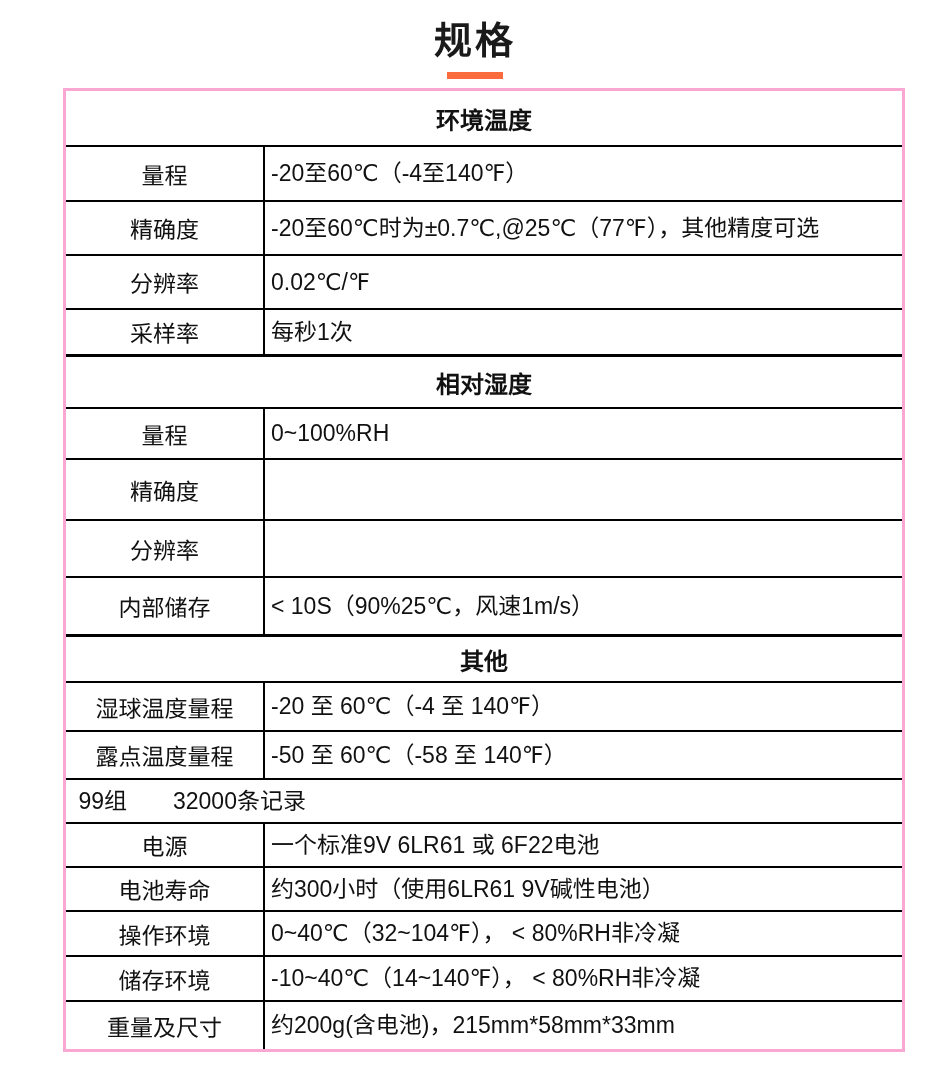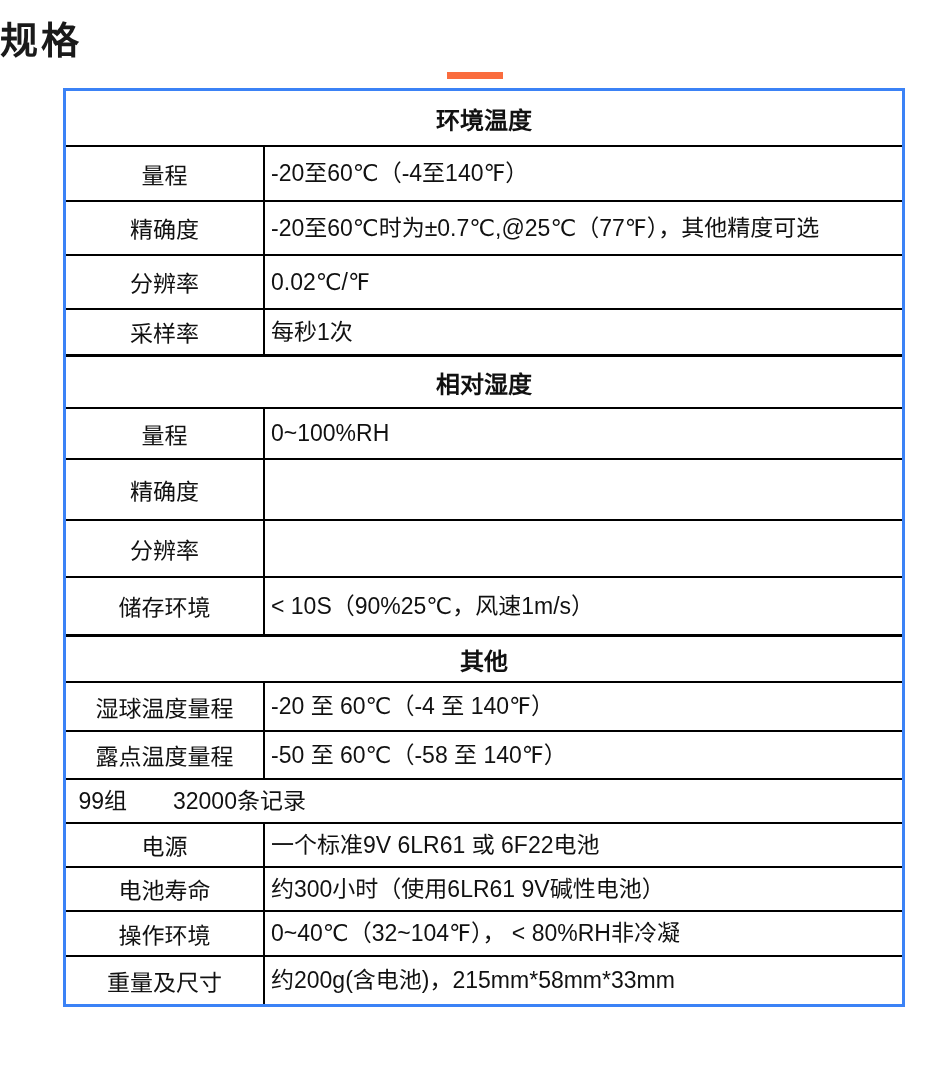--- a/index.html
+++ b/index.html
@@ -4,30 +4,30 @@
 <style>
   html,body{margin:0;padding:0;}
   body{
     width:950px;height:1090px;background:#ffffff;color:#000;
     font-family:"Liberation Sans","DejaVu Sans",sans-serif;
     -webkit-font-smoothing:antialiased;
   }
   .page{position:relative;width:950px;height:1090px;overflow:hidden;}
 
   .page-title{
-    margin:10px 0 0;
+    margin:10px 0 0;text-align:center;
     font-size:38px;font-weight:700;letter-spacing:3px;color:#1a1a1a;
   }
   .title-underline{
     width:56px;height:7px;margin:7px auto 9px;background:#fa6c3e;
   }
 
   .spec-table{
     margin-left:63px;width:842px;box-sizing:border-box;
-    border:3px solid #3b82f6;background:#fff;
+    border:3px solid #f9a8d4;background:#fff;
   }
 
   .sec-head{
     display:flex;align-items:center;justify-content:center;
     font-size:24px;font-weight:700;color:#111;
     border-top:3px solid #000;box-sizing:border-box;
   }
   .sec-head.first{border-top:none;}
 
   .row{display:flex;border-top:2px solid #000;box-sizing:border-box;}
@@ -76,21 +76,21 @@
       <div class="lc">量程</div>
       <div class="vc">0~100%RH</div>
     </div>
     <div class="row" style="min-height:61px">
       <div class="lc">精确度</div>
     </div>
     <div class="row" style="min-height:57px">
       <div class="lc">分辨率</div>
     </div>
     <div class="row" style="min-height:58px">
-      <div class="lc">储存环境</div>
+      <div class="lc">内部储存</div>
       <div class="vc">&lt; 10S（90%25℃，风速1m/s）</div>
     </div>
 
     <div class="sec-head" style="min-height:47px">其他</div>
     <div class="row" style="min-height:49px">
       <div class="lc">湿球温度量程</div>
       <div class="vc">-20 至 60℃（-4 至 140℉）</div>
     </div>
     <div class="row" style="min-height:48px">
       <div class="lc">露点温度量程</div>
@@ -104,19 +104,23 @@
       <div class="vc">一个标准9V 6LR61 或 6F22电池</div>
     </div>
     <div class="row" style="min-height:44px">
       <div class="lc">电池寿命</div>
       <div class="vc">约300小时（使用6LR61 9V碱性电池）</div>
     </div>
     <div class="row" style="min-height:45px">
       <div class="lc">操作环境</div>
       <div class="vc">0~40℃（32~104℉）， &lt; 80%RH非冷凝</div>
     </div>
+    <div class="row" style="min-height:45px">
+      <div class="lc">储存环境</div>
+      <div class="vc">-10~40℃（14~140℉）， &lt; 80%RH非冷凝</div>
+    </div>
     <div class="row" style="min-height:49px">
       <div class="lc">重量及尺寸</div>
       <div class="vc">约200g(含电池)，215mm*58mm*33mm</div>
     </div>
 
   </div>
 </div>
 
 </body></html>

